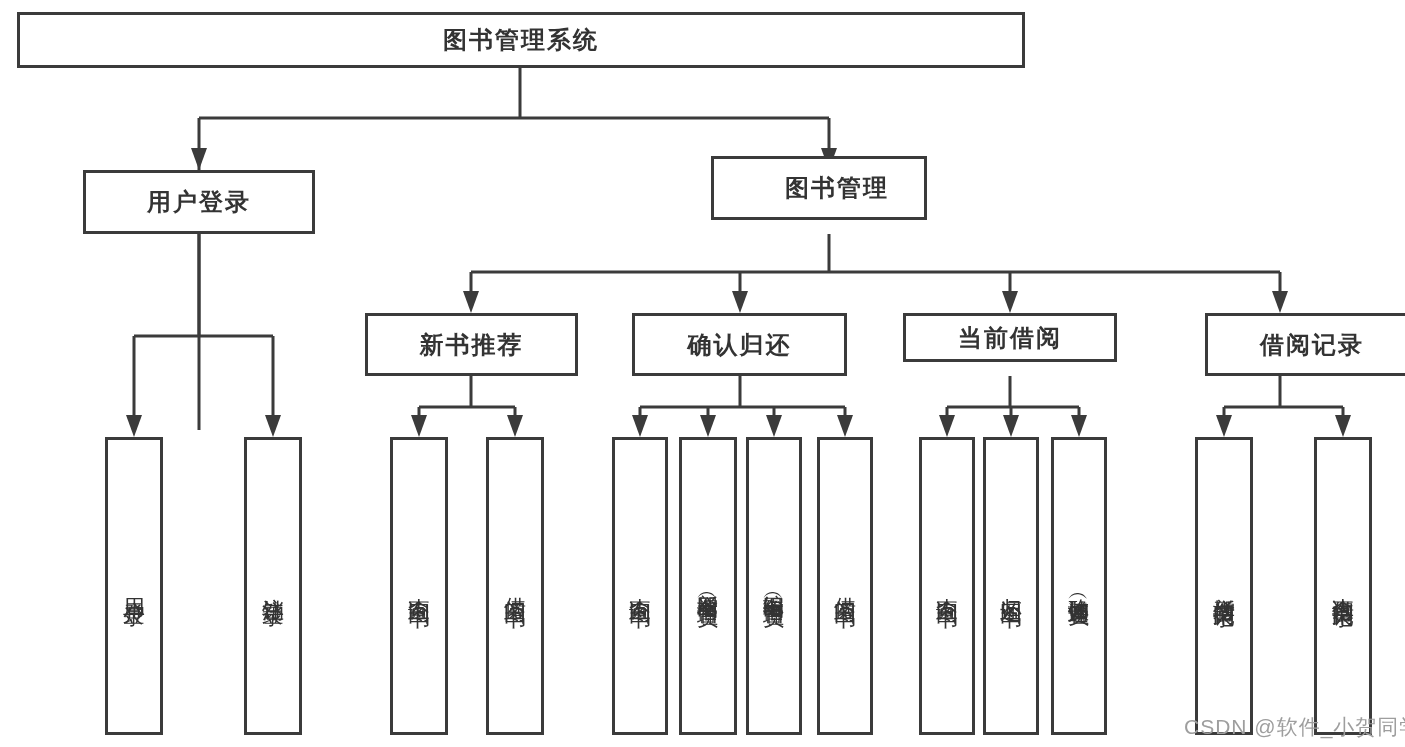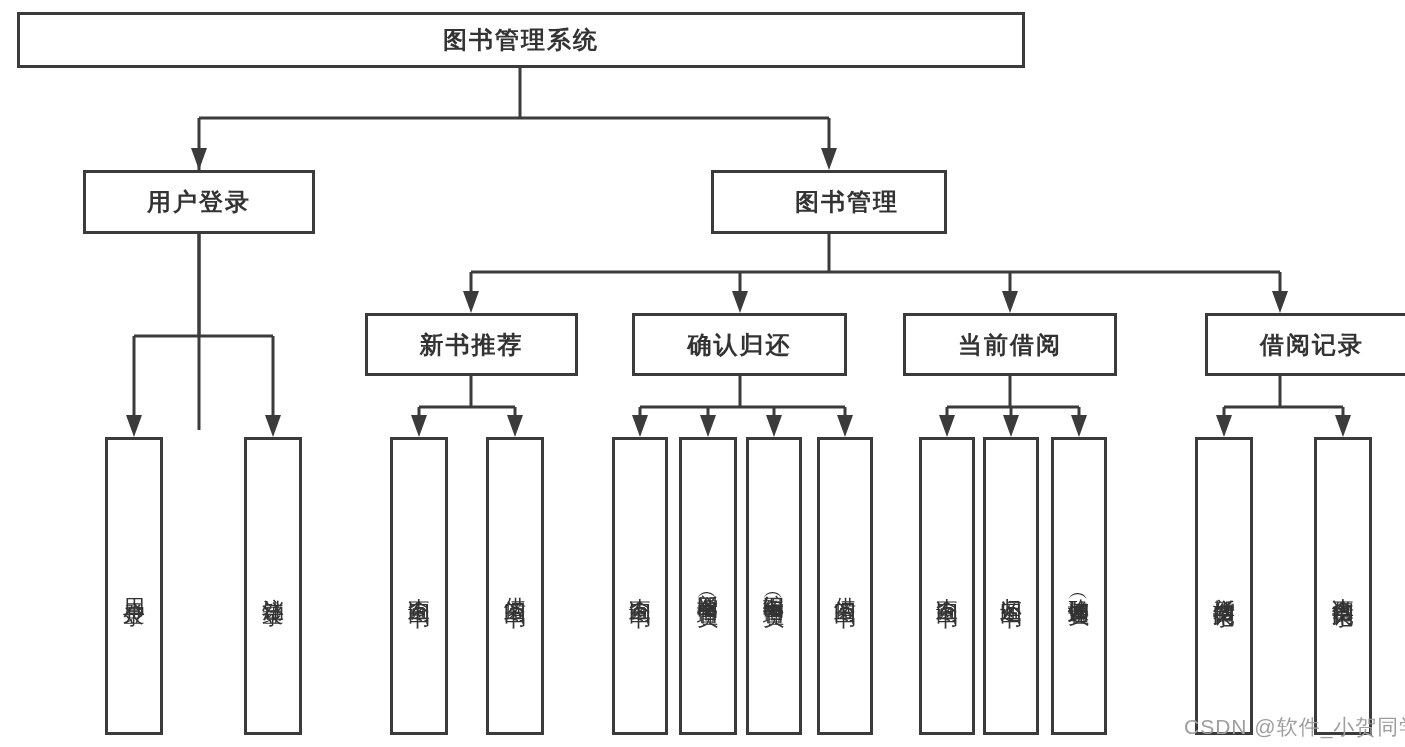--- a/index.html
+++ b/index.html
@@ -115,31 +115,31 @@
     </g>
   </svg>
 
   <div class="hbox" style="left:17px; top:12px; width:1008px; height:56px;">
     <span>图书管理系统</span>
   </div>
 
   <div class="hbox" style="left:83px; top:170px; width:232px; height:64px;">
     <span>用户登录</span>
   </div>
-  <div class="hbox" style="left:711px; top:170px; width:236px; height:64px;padding-left:36px;">
+  <div class="hbox" style="left:711px; top:156px; width:216px; height:64px;padding-left:36px;">
     <span>图书管理</span>
   </div>
 
   <div class="hbox" style="left:365px; top:313px; width:213px; height:63px;text-align:right;">
     <span>新书推荐</span>
   </div>
   <div class="hbox" style="left:632px; top:313px; width:215px; height:63px;">
     <span>确认归还</span>
   </div>
-  <div class="hbox" style="left:903px; top:313px; width:214px; height:63px;">
+  <div class="hbox" style="left:903px; top:313px; width:214px; height:49px;">
     <span>当前借阅</span>
   </div>
   <div class="hbox" style="left:1173px; top:313px; width:214px; height:63px;margin-left:32px;">
     <span>借阅记录</span>
   </div>
 
   <div class="vbox" style="left:105px; top:437px; width:58px; height:298px;">
     <span>用户登录</span>
   </div>
   <div class="vbox" style="left:244px; top:437px; width:58px; height:298px;">

